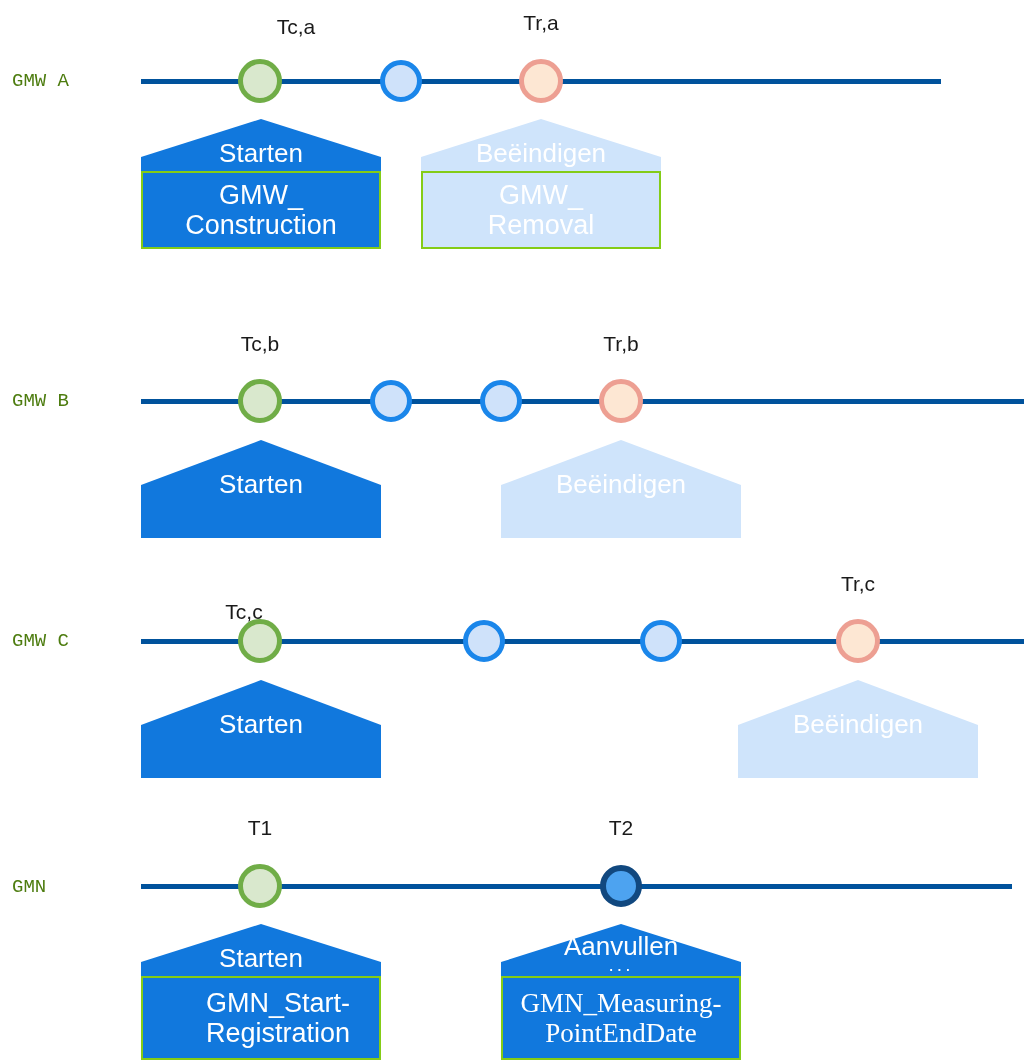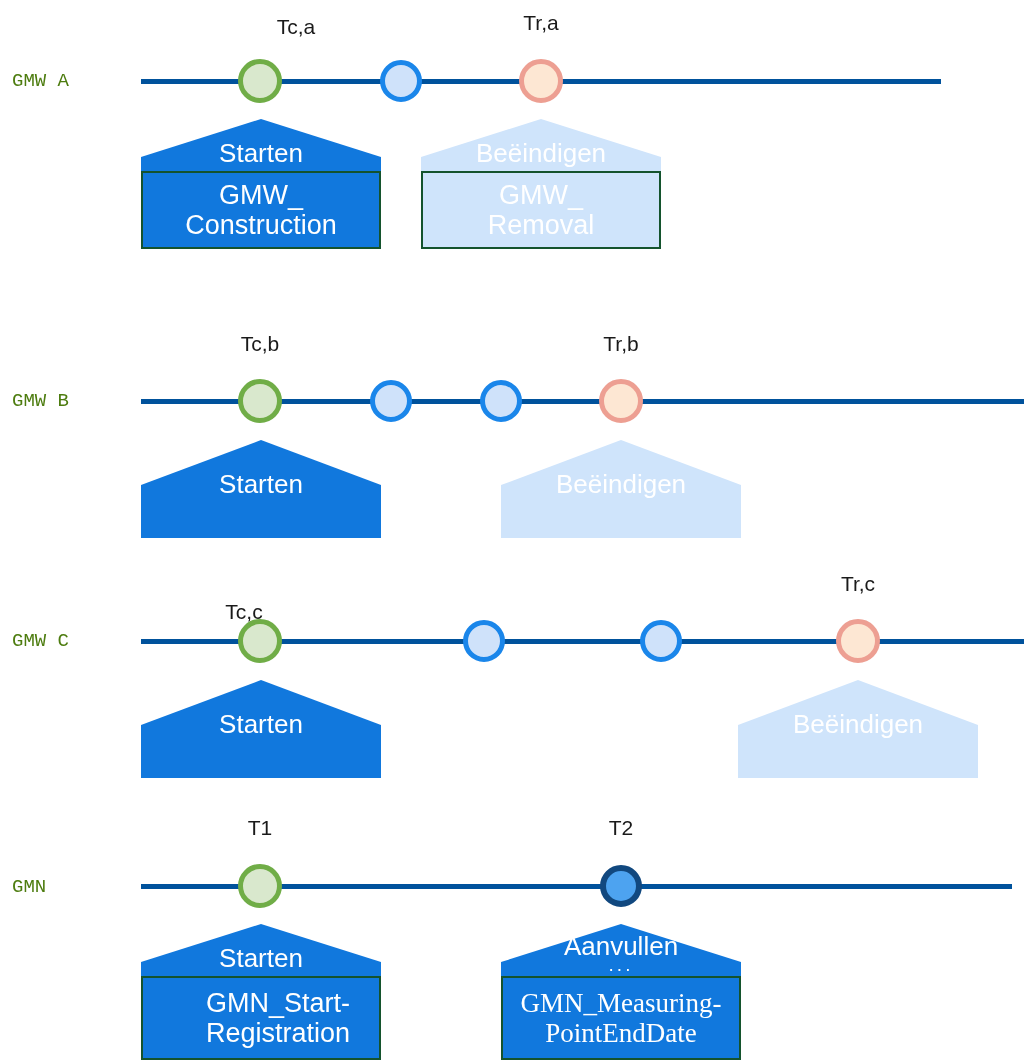--- a/index.html
+++ b/index.html
@@ -90,21 +90,21 @@
     bottom: -10px;
     text-align: center;
     font-size: 19px;
     color: #ffffff;
     letter-spacing: 3px;
     line-height: 1;
   }
   .house .body {
     position: relative;
     box-sizing: border-box;
-    border: 2px solid #14532d;
+    border: 2px solid #84cc16;
     display: flex;
     align-items: center;
     justify-content: center;
     text-align: center;
     font-size: 27px;
     color: #ffffff;
     line-height: 1.12;
     padding: 2px 4px;
   }
   .fill-dark  { background: #1178dd; }

